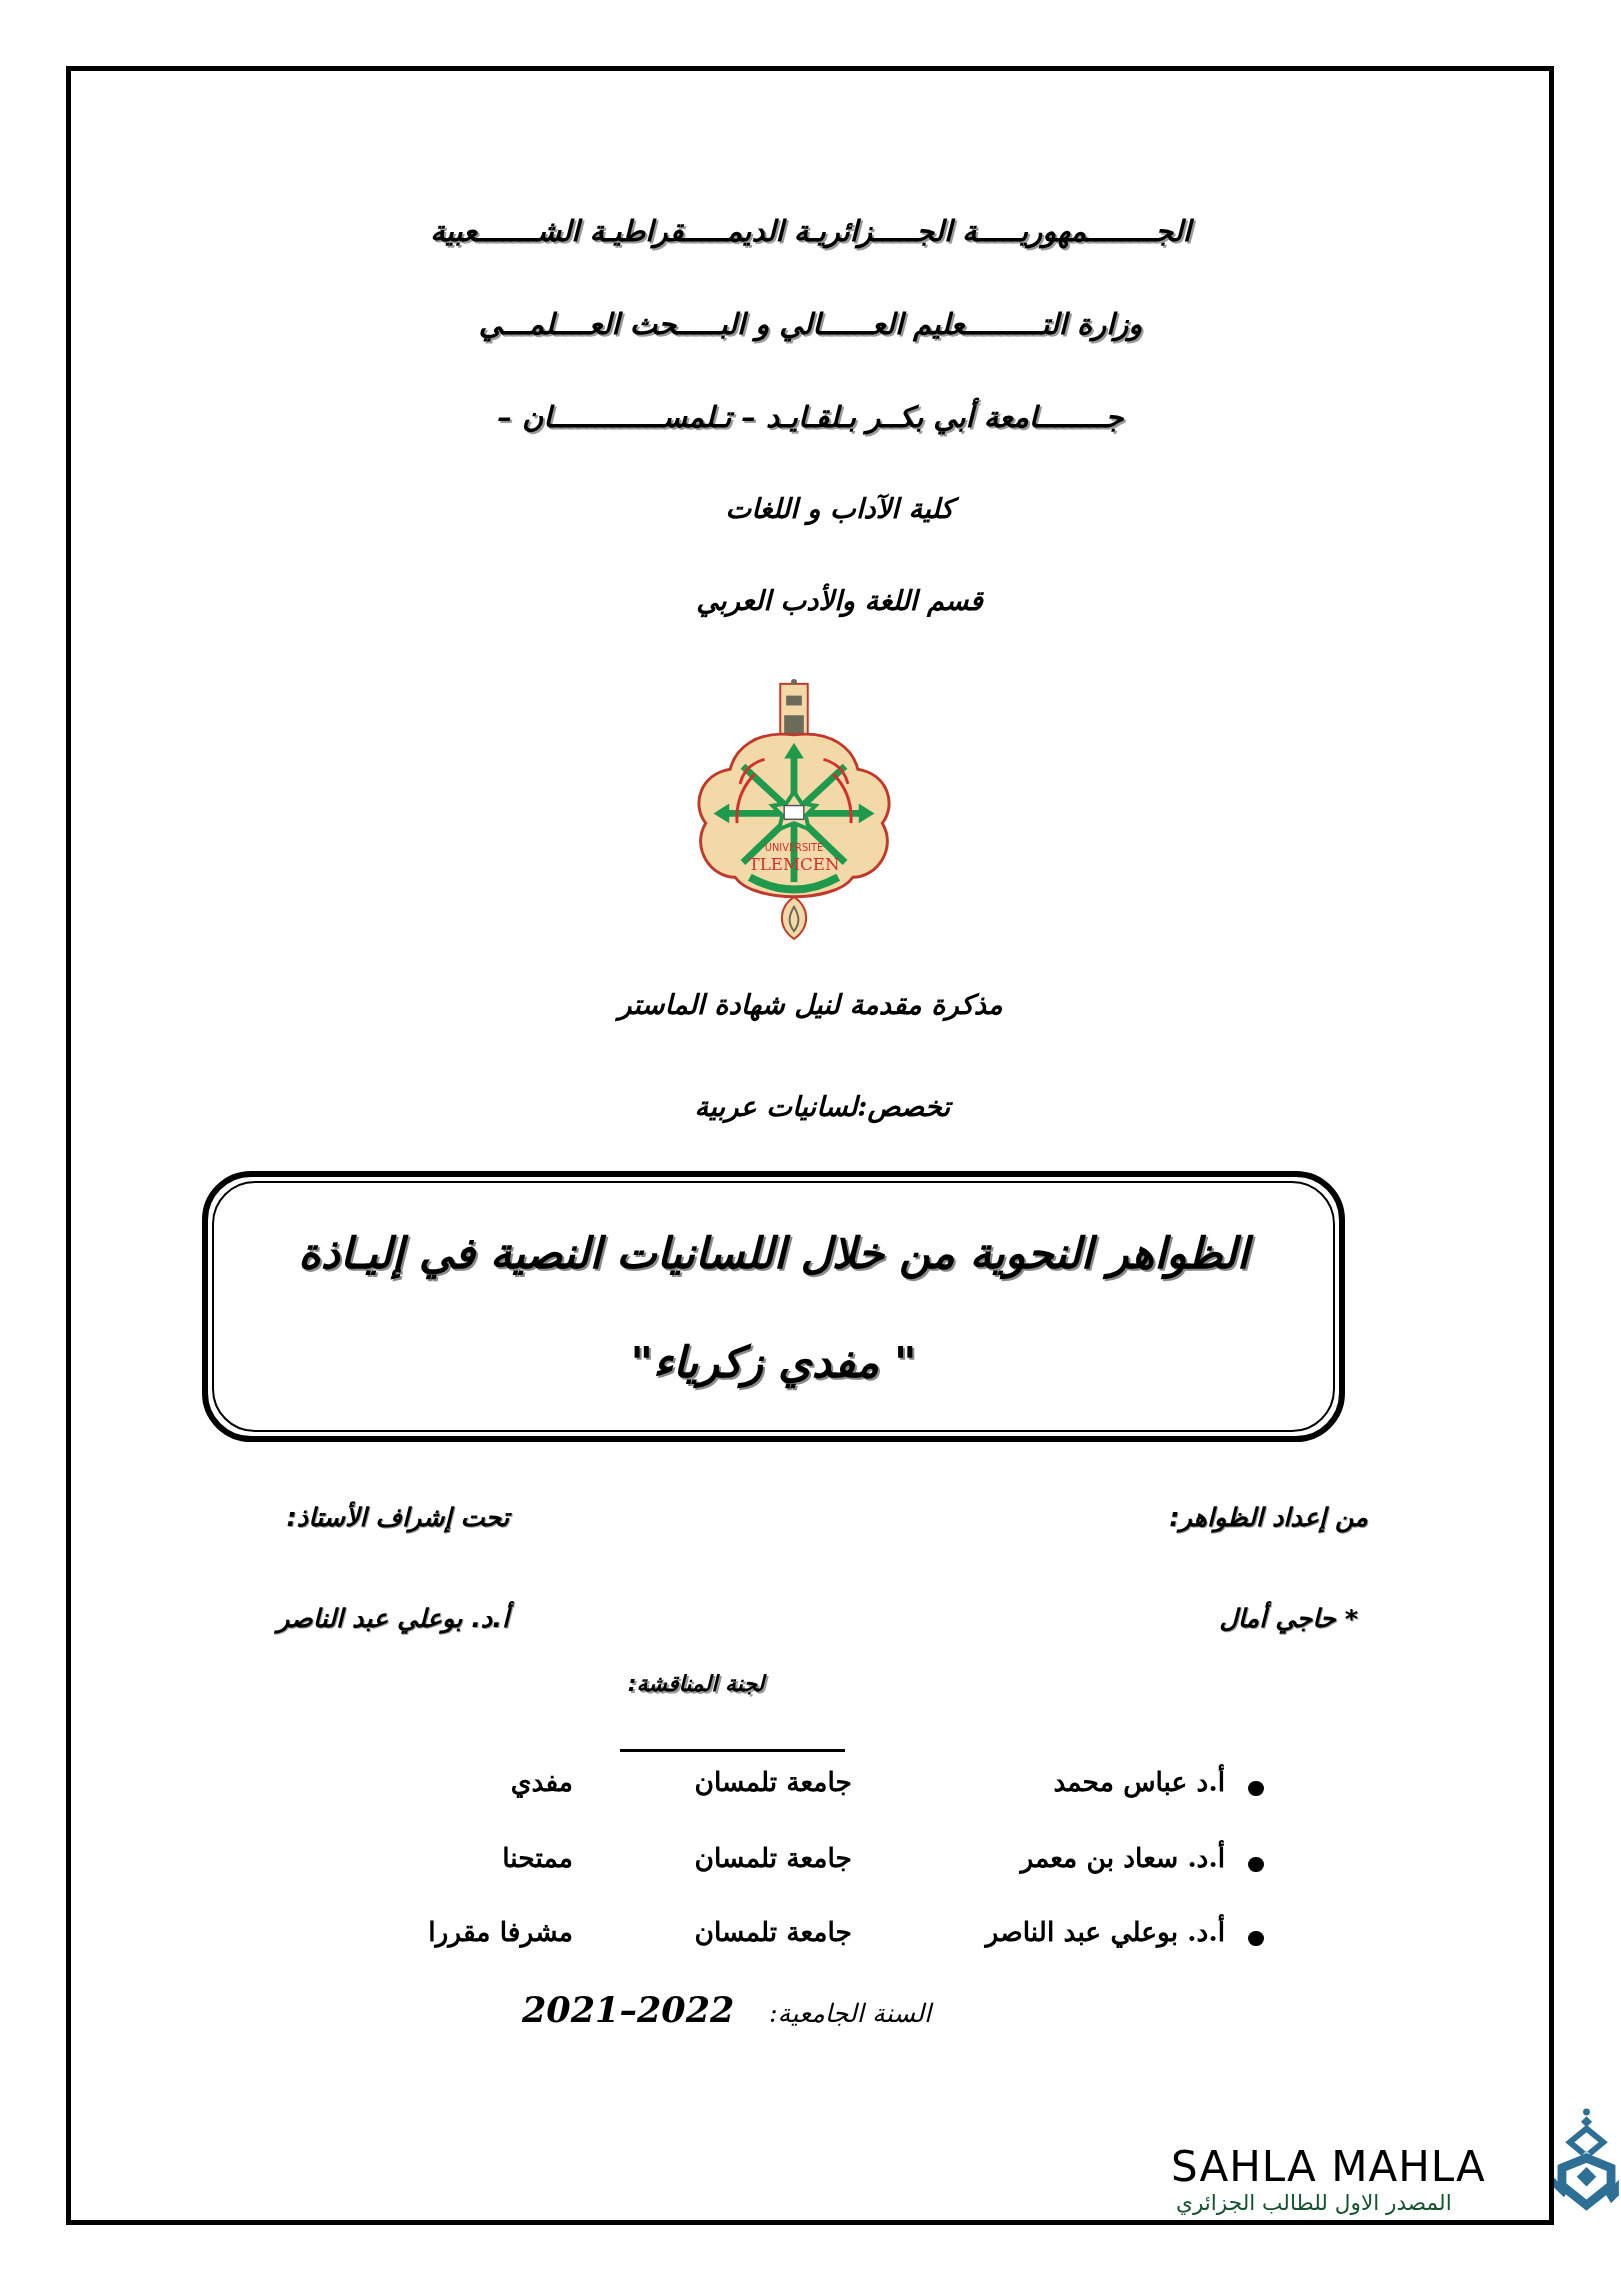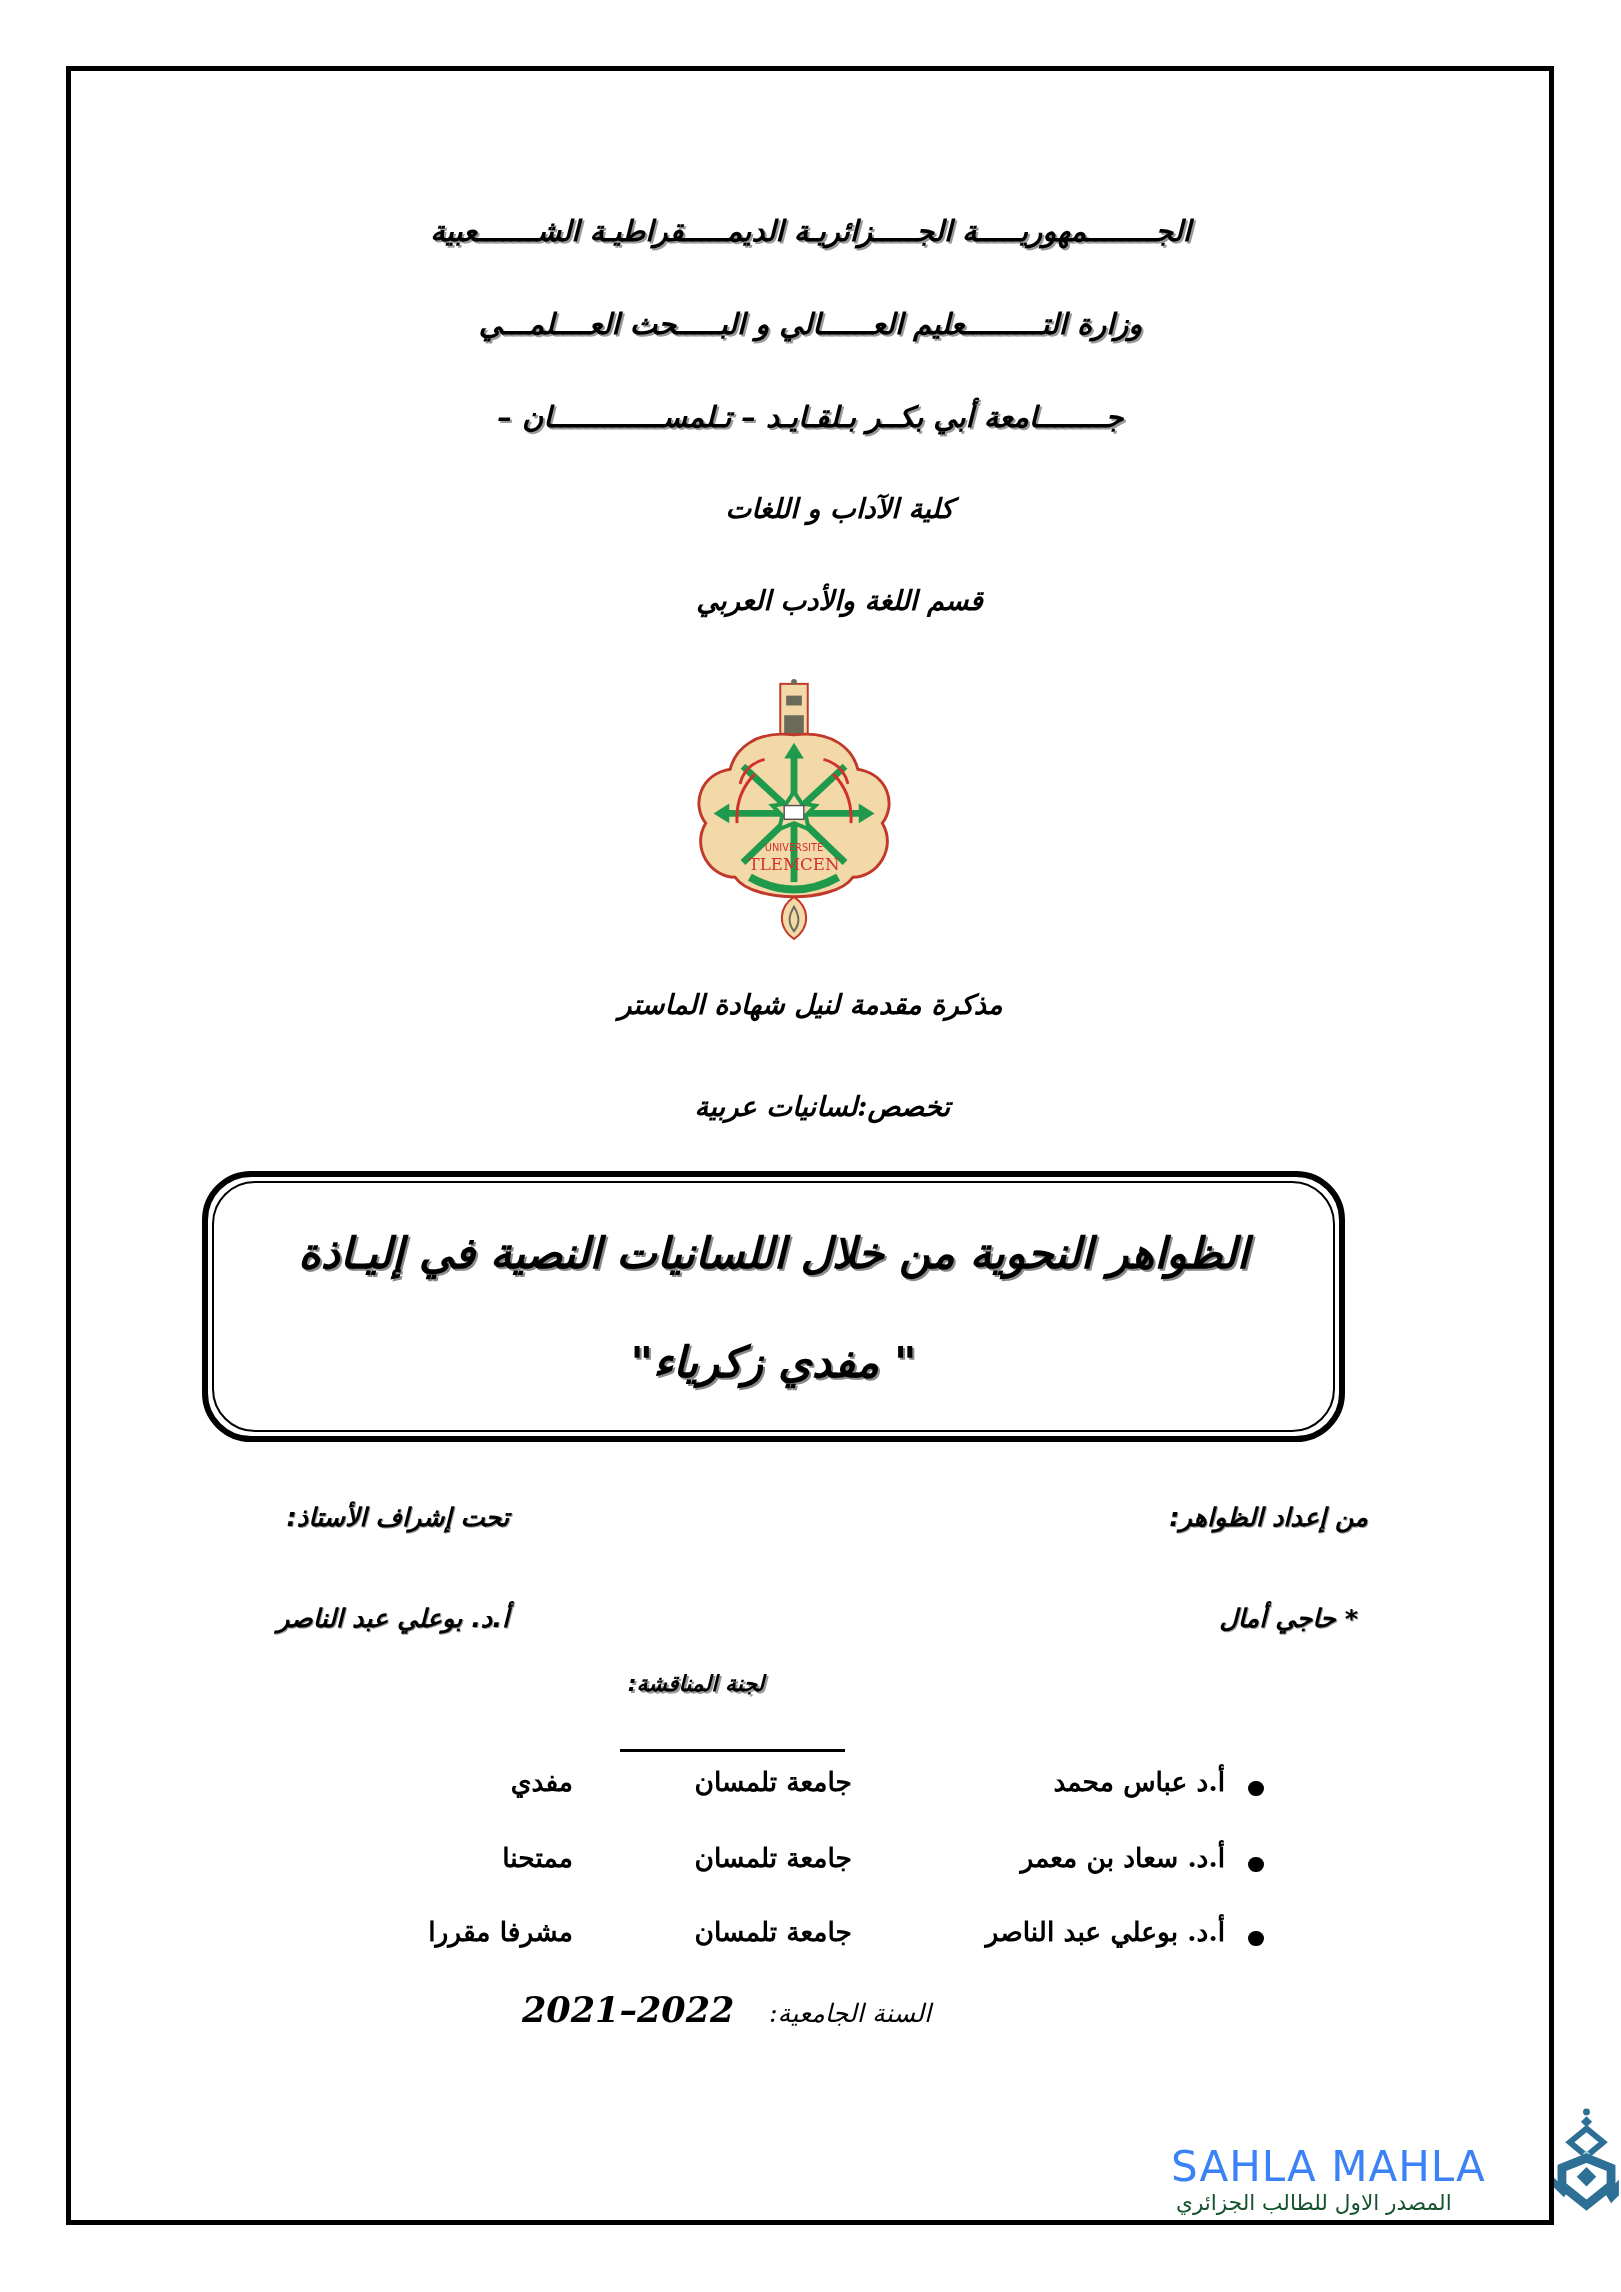--- a/index.html
+++ b/index.html
@@ -143,21 +143,21 @@
     .year .lbl { font-size: 25.5px; font-weight: normal; }
     .year .val { font-size: 35px; margin-right: 29px; }
 
     
     .wm-text {
       position: absolute;
       left: 1171px;
       top: 2142px;
       font-family: "DejaVu Sans", sans-serif;
       font-size: 42px;
-      color: #3b82f6;
+      color: #000000;
       letter-spacing: 1px;
       white-space: nowrap;
     }
     .wm-sub {
       position: absolute;
       left: 1176px;
       top: 2190px;
       width: 372px;
       text-align: left;
       direction: rtl;

